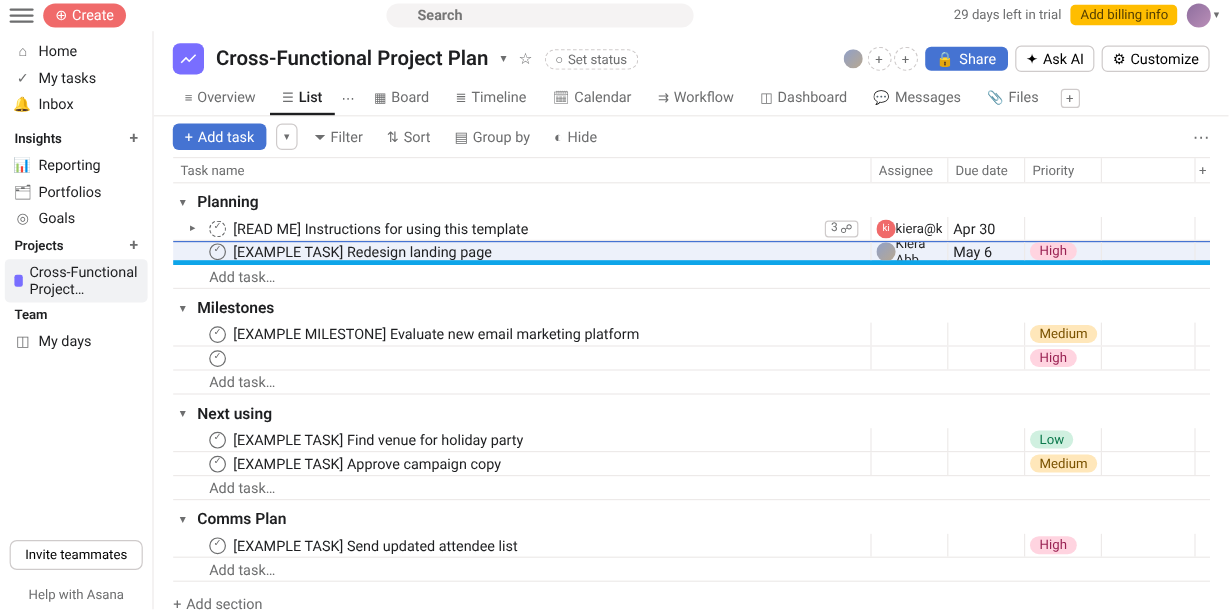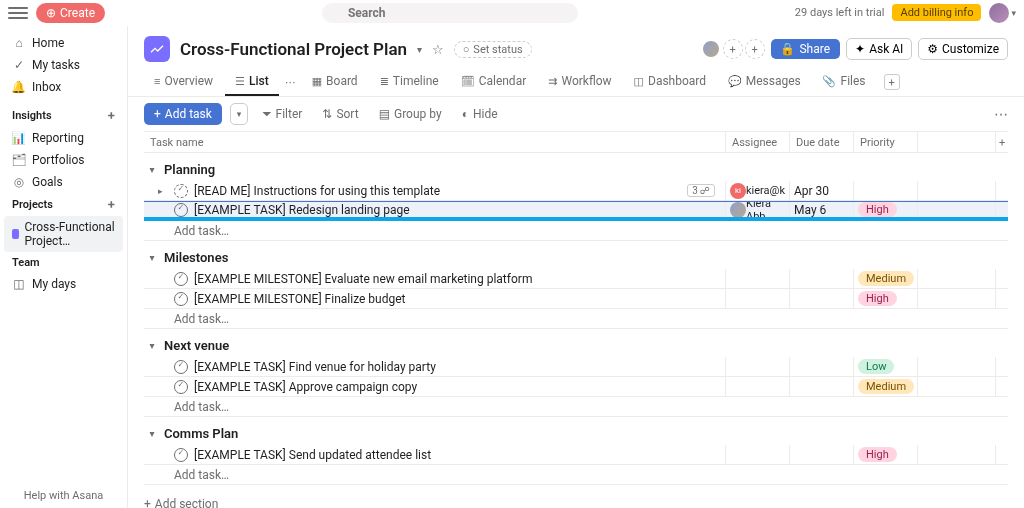--- a/index.html
+++ b/index.html
@@ -161,20 +161,21 @@
         <span>Cross-Functional Project…</span>
       </div>
     <div class="side-heading">
         <span>Team</span>
       </div>
     <div class="side-item">
         <span class="side-icon">◫</span>
         <span>My days</span>
       </div>
     <div class="sidebar-spacer"></div>
+    <button class="invite-btn">Invite teammates</button>
     <div class="help-link">Help with Asana</div>
   </div>
 
   <div class="content">
     <div class="proj-header">
       <div class="proj-icon">
         <svg width="16" height="16" viewBox="0 0 24 24" fill="none" stroke-width="2">
             <path d="M3 17l6-6 4 4 8-8"></path>
           </svg>
       </div>
@@ -344,35 +345,34 @@
         <div class="cell">
             <span class="pri-pill pri-medium">Medium</span>
           </div>
         <div class="cell"></div>
           <div></div>
       </div>
       <div class="trow">
         <div class="cell name-cell">
             <span class="expand-arrow"></span>
             <span class="check-circle"></span>
-            <span>[EXAMPLE MILESTONE] Finalize budget</span>
           </div>
         <div class="cell"></div>
         <div class="cell"></div>
         <div class="cell">
             <span class="pri-pill pri-high">High</span>
           </div>
         <div class="cell"></div>
           <div></div>
       </div>
       <div class="add-task-row">Add task…</div>
 
       <div class="section-row">
         <span class="collapse-btn">▾</span>
-        <span class="section-name">Next venue</span>
+        <span class="section-name">Next using</span>
       </div>
       <div class="trow">
         <div class="cell name-cell">
             <span class="expand-arrow"></span>
             <span class="check-circle"></span>
             <span>[EXAMPLE TASK] Find venue for holiday party</span>
           </div>
         <div class="cell"></div>
         <div class="cell"></div>
         <div class="cell">

